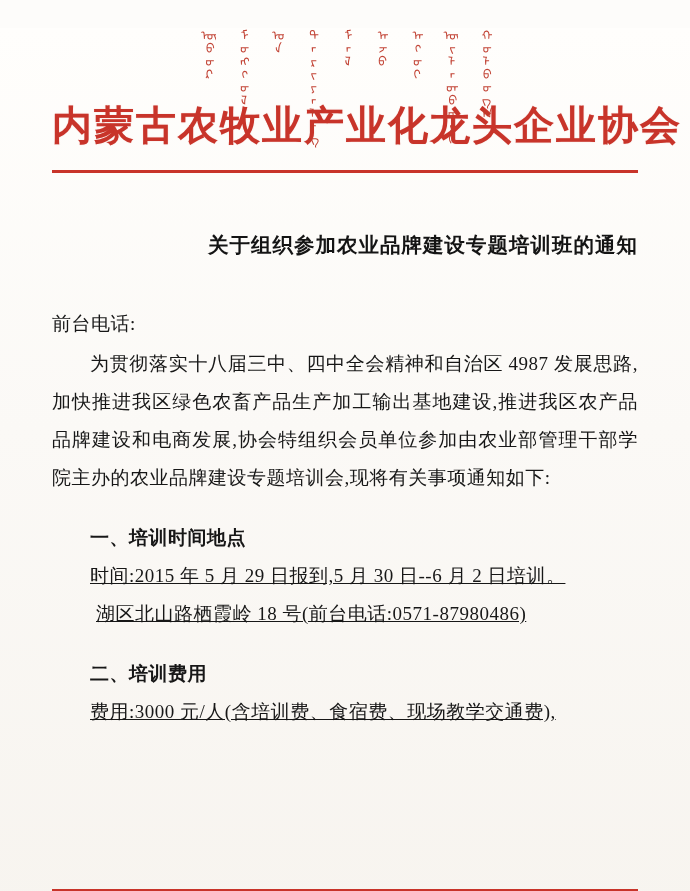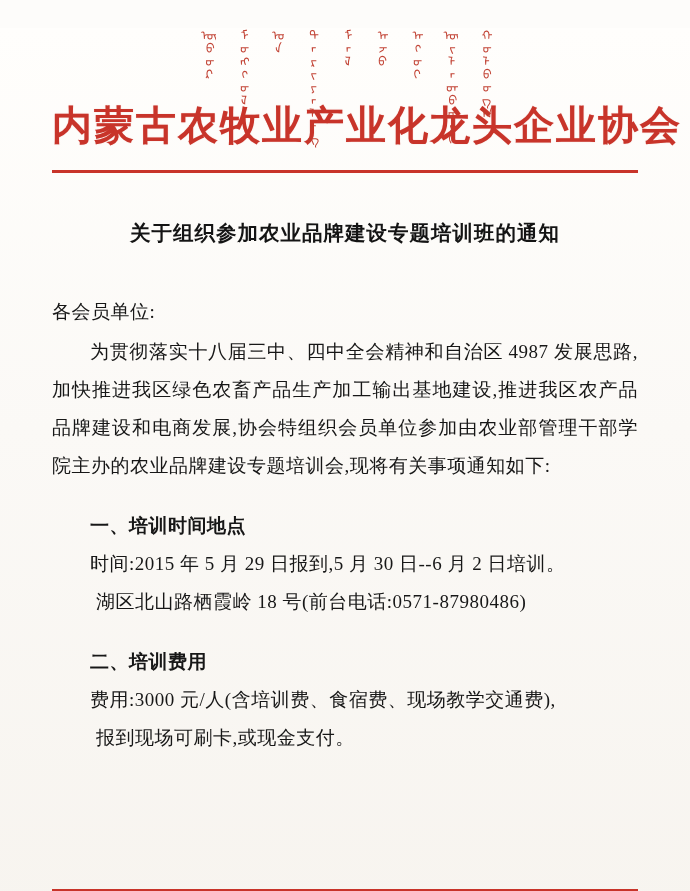--- a/index.html
+++ b/index.html
@@ -71,22 +71,22 @@
   .red-rule.bottom {
     position: absolute;
     left: 52px;
     right: 52px;
     bottom: 28px;
     width: auto;
     height: 2px;
   }
 
   .doc-title {
-    margin-top: 46px;
-    text-align: center;
+    margin-top: 58px;
+    text-align: right;
     font-family: "DejaVu Serif", serif;
     font-weight: bold;
     font-size: 20.5px;
     letter-spacing: 1px;
     color: #141414;
     white-space: nowrap;
   }
 
   .body-block {
     margin-top: 46px;
@@ -105,20 +105,21 @@
   }
   .section-head {
     text-indent: 2em;
     font-weight: bold;
     margin-top: 22px;
   }
   .detail {
     text-indent: 2em;
     text-align: justify;
     text-justify: inter-ideograph;
+    text-decoration: underline;
   }
   .detail.cont {
     text-indent: 0;
     margin-left: 44px;
   }
 </style>
 </head>
 <body>
 
 <div class="page">
@@ -135,27 +136,26 @@
     <span class="mong-word">ᠬᠣᠯᠪᠣᠭ᠎ᠠ</span>
   </div>
 
   <div class="org-title">内蒙古农牧业产业化龙头企业协会</div>
 
   <div class="red-rule"></div>
 
   <div class="doc-title">关于组织参加农业品牌建设专题培训班的通知</div>
 
   <div class="body-block">
-    <div class="salutation">各会员单位:</div>
+    <div class="salutation">前台电话:</div>
     <div class="para">为贯彻落实十八届三中、四中全会精神和自治区 4987 发展思路,加快推进我区绿色农畜产品生产加工输出基地建设,推进我区农产品品牌建设和电商发展,协会特组织会员单位参加由农业部管理干部学院主办的农业品牌建设专题培训会,现将有关事项通知如下:</div>
 
     <div class="section-head">一、培训时间地点</div>
     <div class="detail">时间:2015 年 5 月 29 日报到,5 月 30 日--6 月 2 日培训。</div>
     <div class="detail cont">湖区北山路栖霞岭 18 号(前台电话:0571-87980486)</div>
 
     <div class="section-head">二、培训费用</div>
     <div class="detail">费用:3000 元/人(含培训费、食宿费、现场教学交通费),</div>
-    <div class="detail cont">报到现场可刷卡,或现金支付。</div>
   </div>
 
   <div class="red-rule bottom"></div>
 
 </div>
 
 </body></html>

